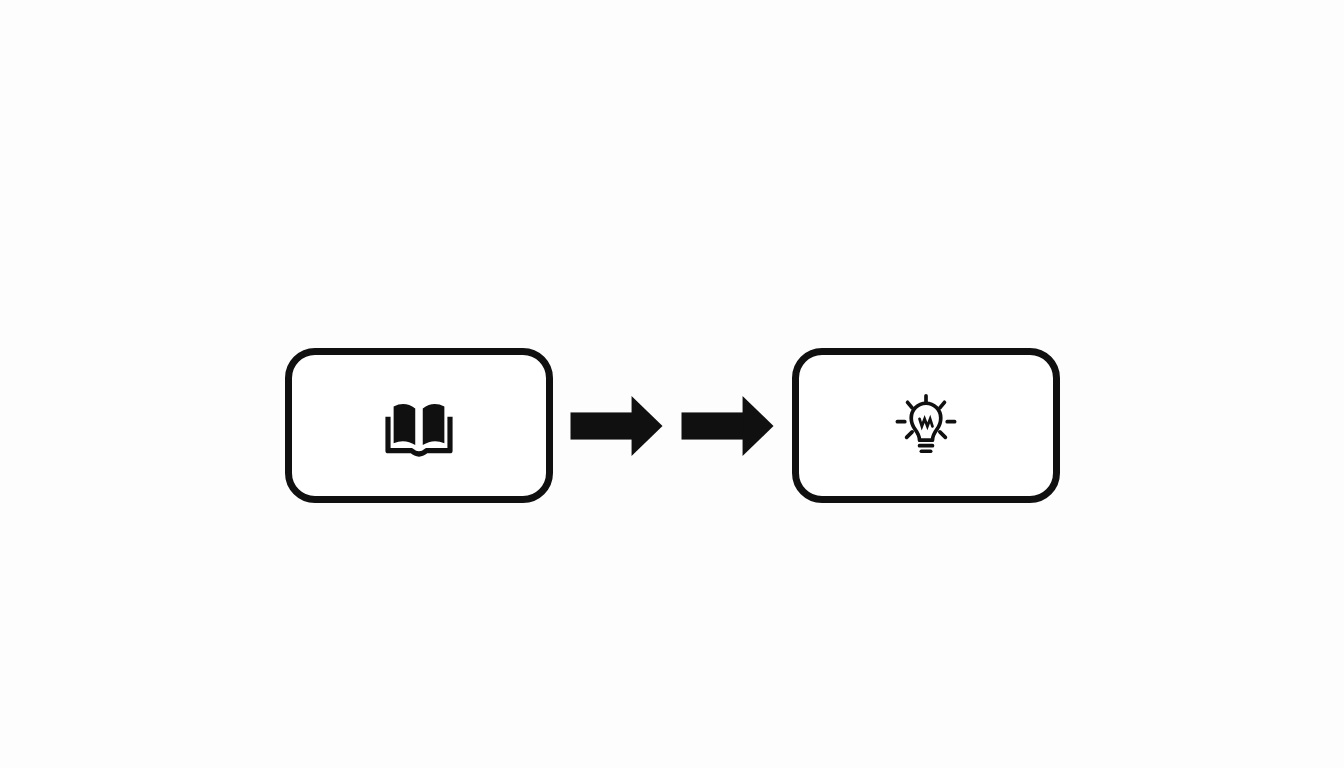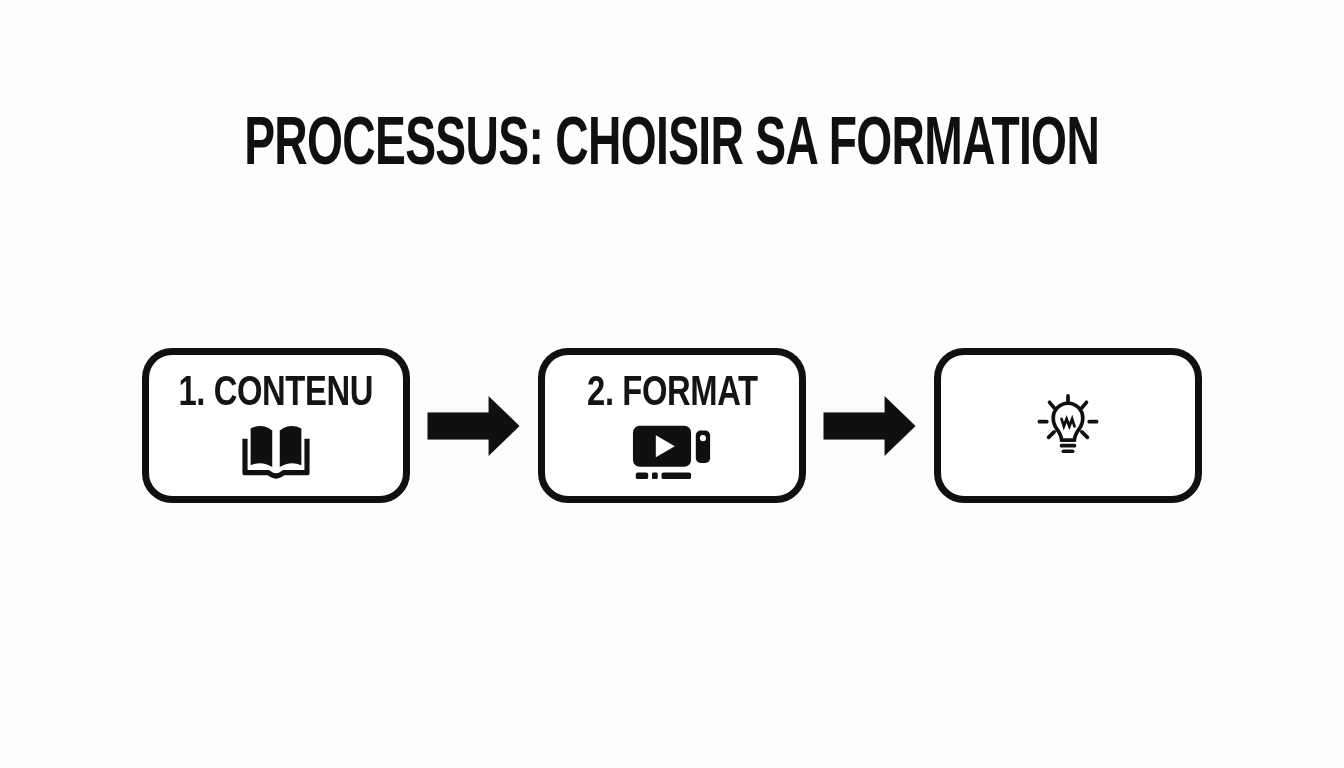--- a/index.html
+++ b/index.html
@@ -78,62 +78,40 @@
     justify-content: center;
     width: 94px; height: 64px;
   }
   svg { display: block; }
 </style>
 </head>
 <body>
 
 <div class="canvas">
 
-  <h1 class="title">
-    <span class="title-inner">PROCESSUS: CHOISIR SA FORMATION</span>
-  </h1>
 
   <div class="flow">
 
     <div class="step-box">
-      <div class="step-label">
-        <span class="label-inner">1. CONTENU</span>
-      </div>
       <div class="step-icon">
         <svg viewBox="0 0 76 66" width="72" height="62" aria-hidden="true">
           <path d="M5,19 V55 H30 Q38,62 46,55 H71 V19" fill="none" stroke="#101010" stroke-width="5.5" stroke-linejoin="round"></path>
           <path d="M11,8 Q23,2 34,10 V49 Q23,42 11,47 Z" fill="#101010"></path>
           <path d="M65,8 Q53,2 42,10 V49 Q53,42 65,47 Z" fill="#101010"></path>
         </svg>
       </div>
     </div>
 
     <div class="connector">
       <svg viewBox="0 0 96 64" width="94" height="62" aria-hidden="true">
         <rect x="0" y="18" width="64" height="28" fill="#101010"></rect>
         <polygon points="63,1 95,32 63,63" fill="#101010"></polygon>
       </svg>
     </div>
 
-    <div class="step-box">
-      <div class="step-label">
-        <span class="label-inner">2. FORMAT</span>
-      </div>
-      <div class="step-icon">
-        <svg viewBox="0 0 84 64" width="80" height="61" aria-hidden="true">
-          <rect x="1" y="5" width="61" height="43" rx="7" fill="#101010"></rect>
-          <polygon points="25,15 45,26.5 25,38" fill="#ffffff"></polygon>
-          <rect x="67" y="10" width="15" height="34" rx="5" fill="#101010"></rect>
-          <circle cx="74.5" cy="18" r="3.2" fill="#ffffff"></circle>
-          <rect x="4" y="54" width="13" height="7" rx="2" fill="#101010"></rect>
-          <rect x="21" y="54" width="6" height="7" rx="1.5" fill="#101010"></rect>
-          <rect x="31" y="54" width="31" height="7" rx="2" fill="#101010"></rect>
-        </svg>
-      </div>
-    </div>
 
     <div class="connector">
       <svg viewBox="0 0 96 64" width="94" height="62" aria-hidden="true">
         <rect x="0" y="18" width="64" height="28" fill="#101010"></rect>
         <polygon points="63,1 95,32 63,63" fill="#101010"></polygon>
       </svg>
     </div>
 
     <div class="step-box">
       <div class="step-icon">

